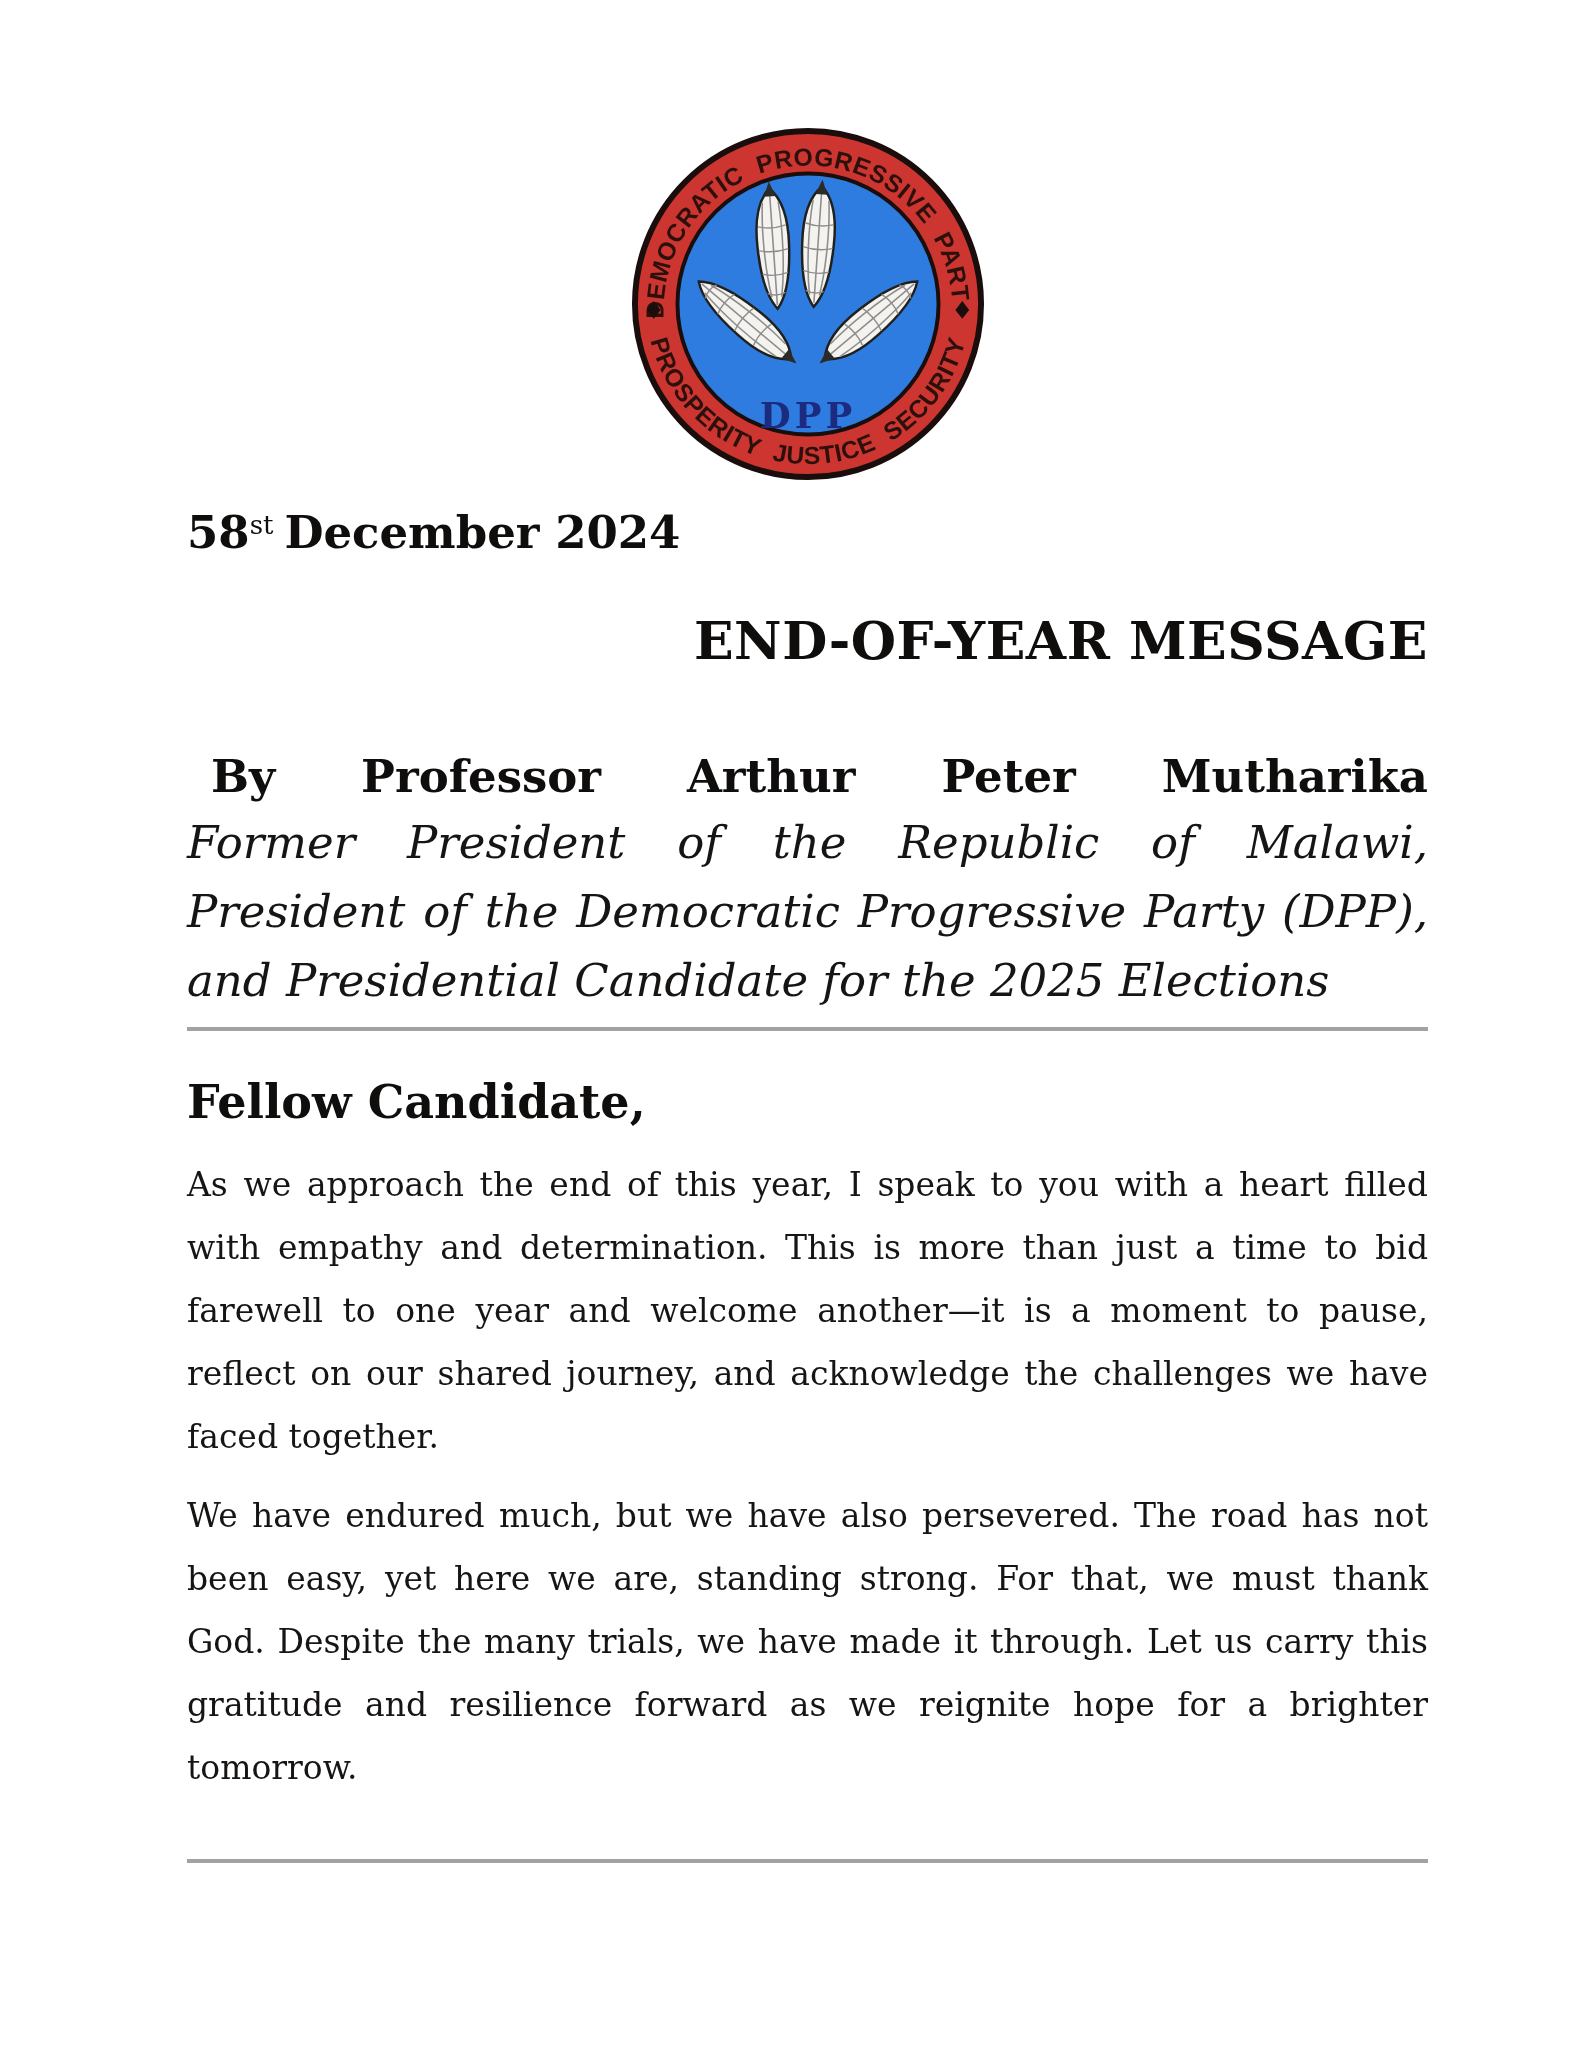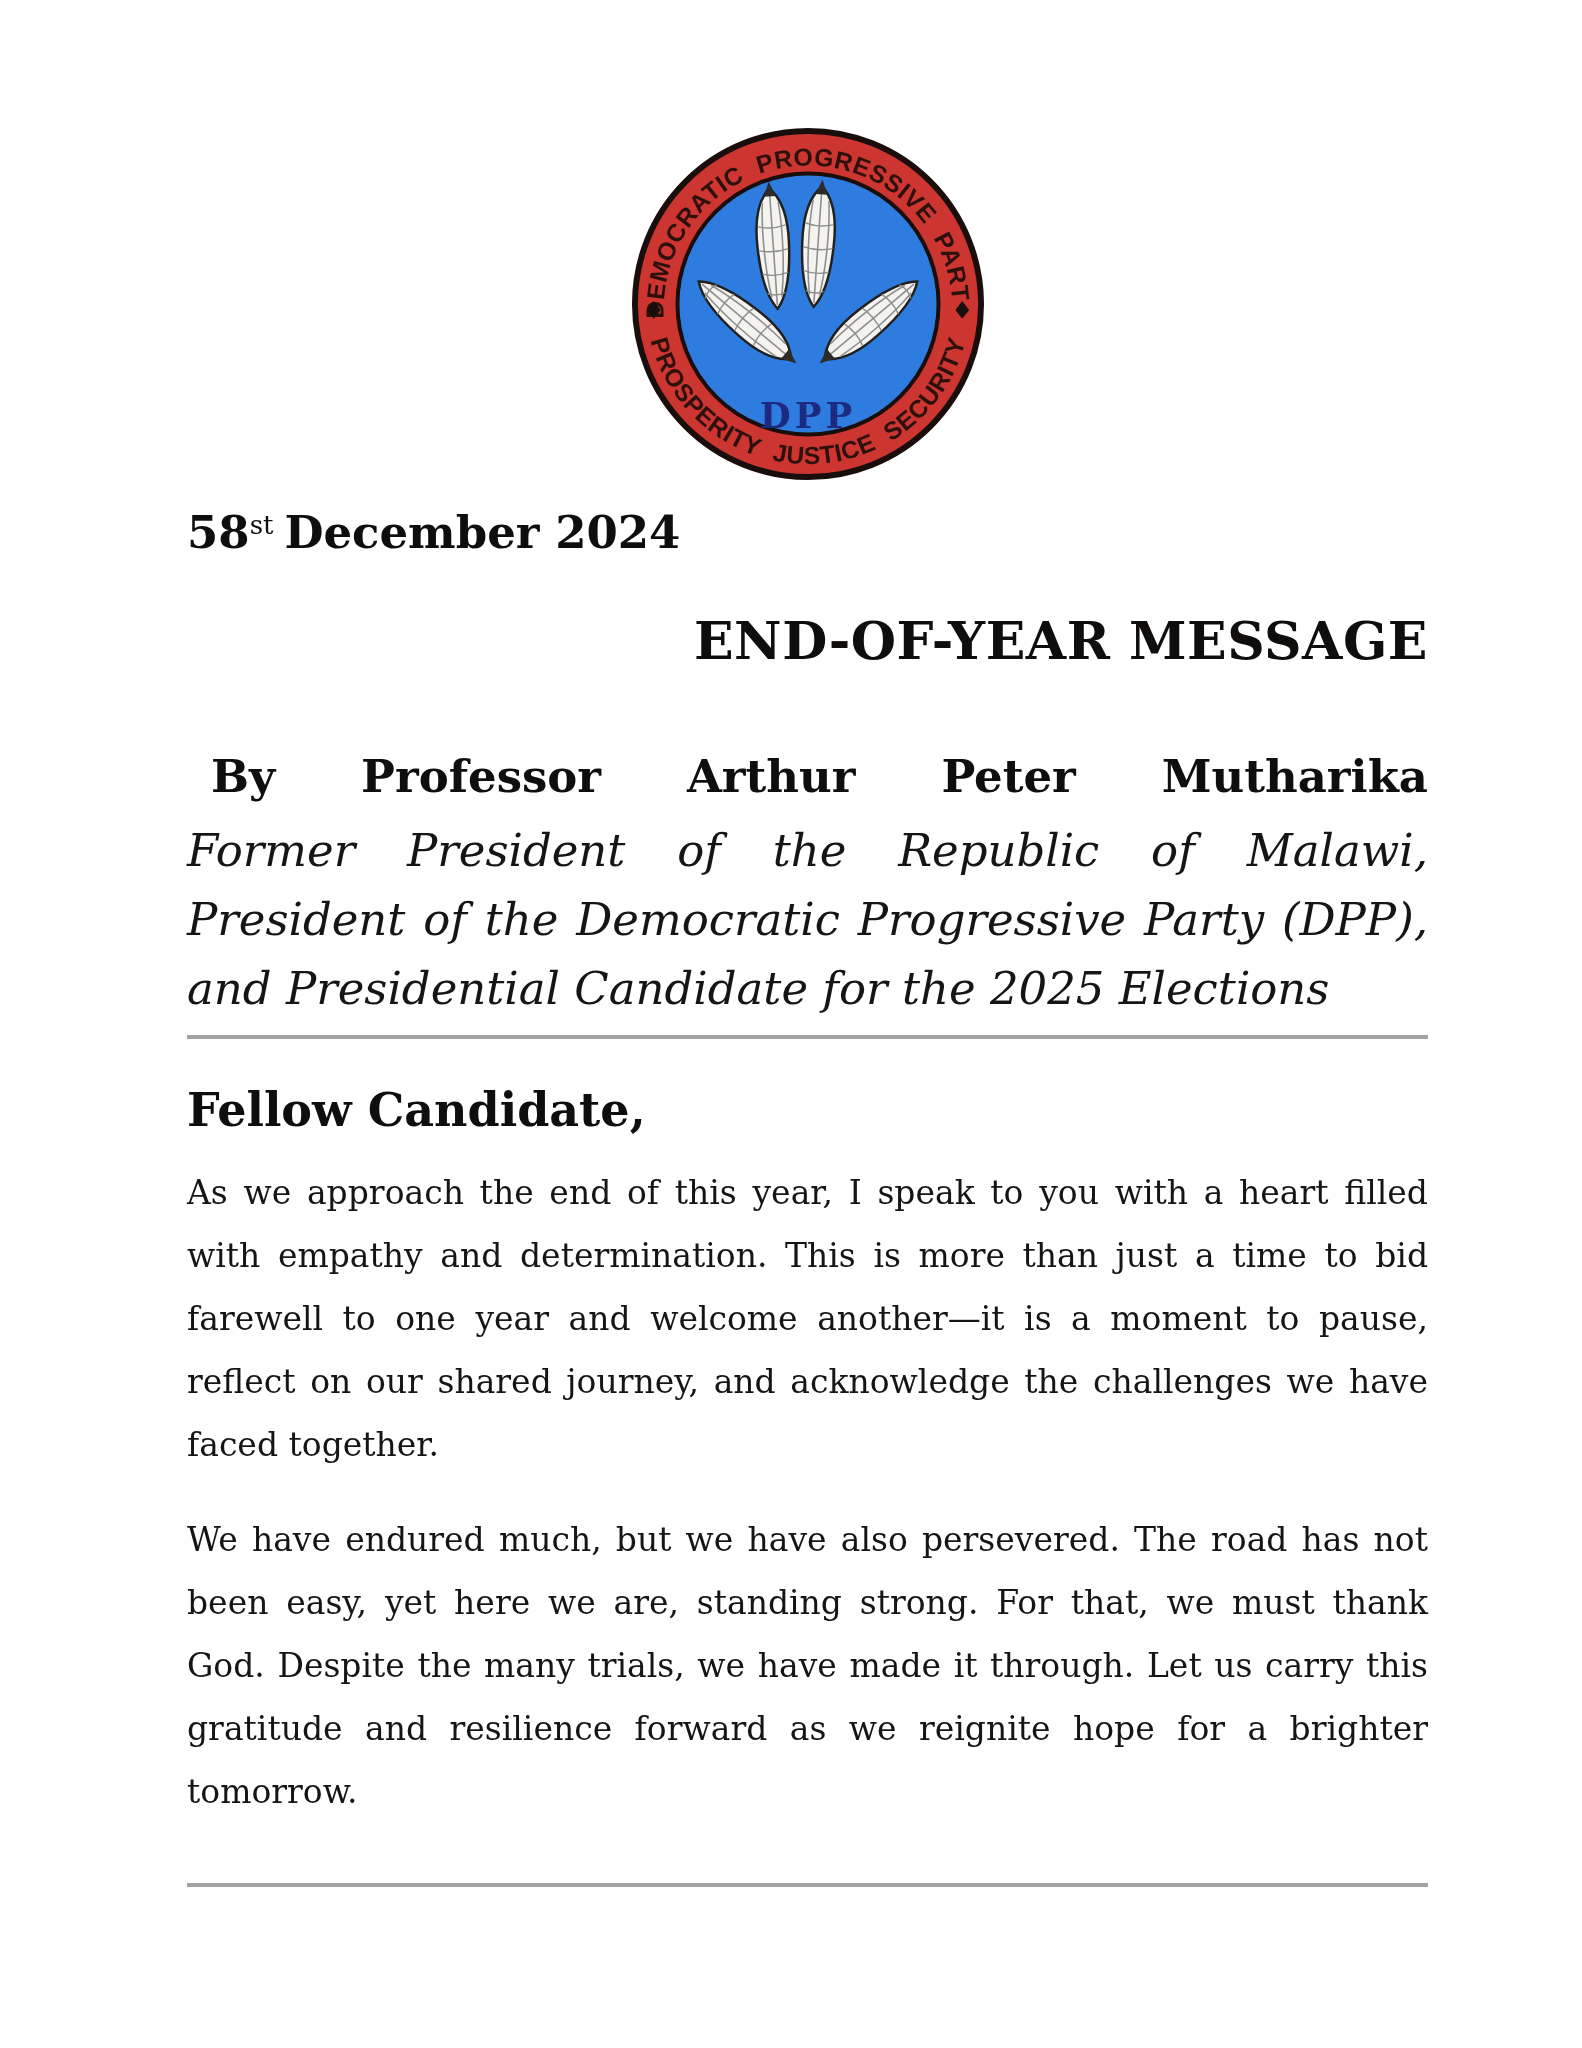--- a/index.html
+++ b/index.html
@@ -50,21 +50,21 @@
     margin-top: 74px;
     font-size: 45px;
     font-weight: bold;
     color: #0f0e0d;
     line-height: 62px;
     text-align: justify;
     text-align-last: justify;
     margin-left: 24px;
   }
   .byline-sub {
-    margin-top: 8px;
+    margin-top: 0;
     font-size: 45px;
     font-style: italic;
     line-height: 69px;
     text-align: justify;
   }
   hr.rule {
     border: none;
     border-top: 4px solid #a2a2a2;
     margin: 12px 0 0 0;
   }
@@ -75,21 +75,21 @@
     font-weight: bold;
     color: #0f0e0d;
     line-height: 58px;
   }
   p.body {
     margin: 22px 0 0 0;
     font-size: 33px;
     line-height: 63px;
     text-align: justify;
   }
-  p.body.second { margin-top: 32px; }
+  p.body.second { margin-top: 16px; }
   .ring-text {
     font-family: "Liberation Sans", sans-serif;
     font-size: 25px;
     font-weight: bold;
     fill: #2d100c;
     letter-spacing: 0.5px;
     word-spacing: 8px;
   }
   .dpp-label {
     font-family: "DejaVu Serif", serif;

